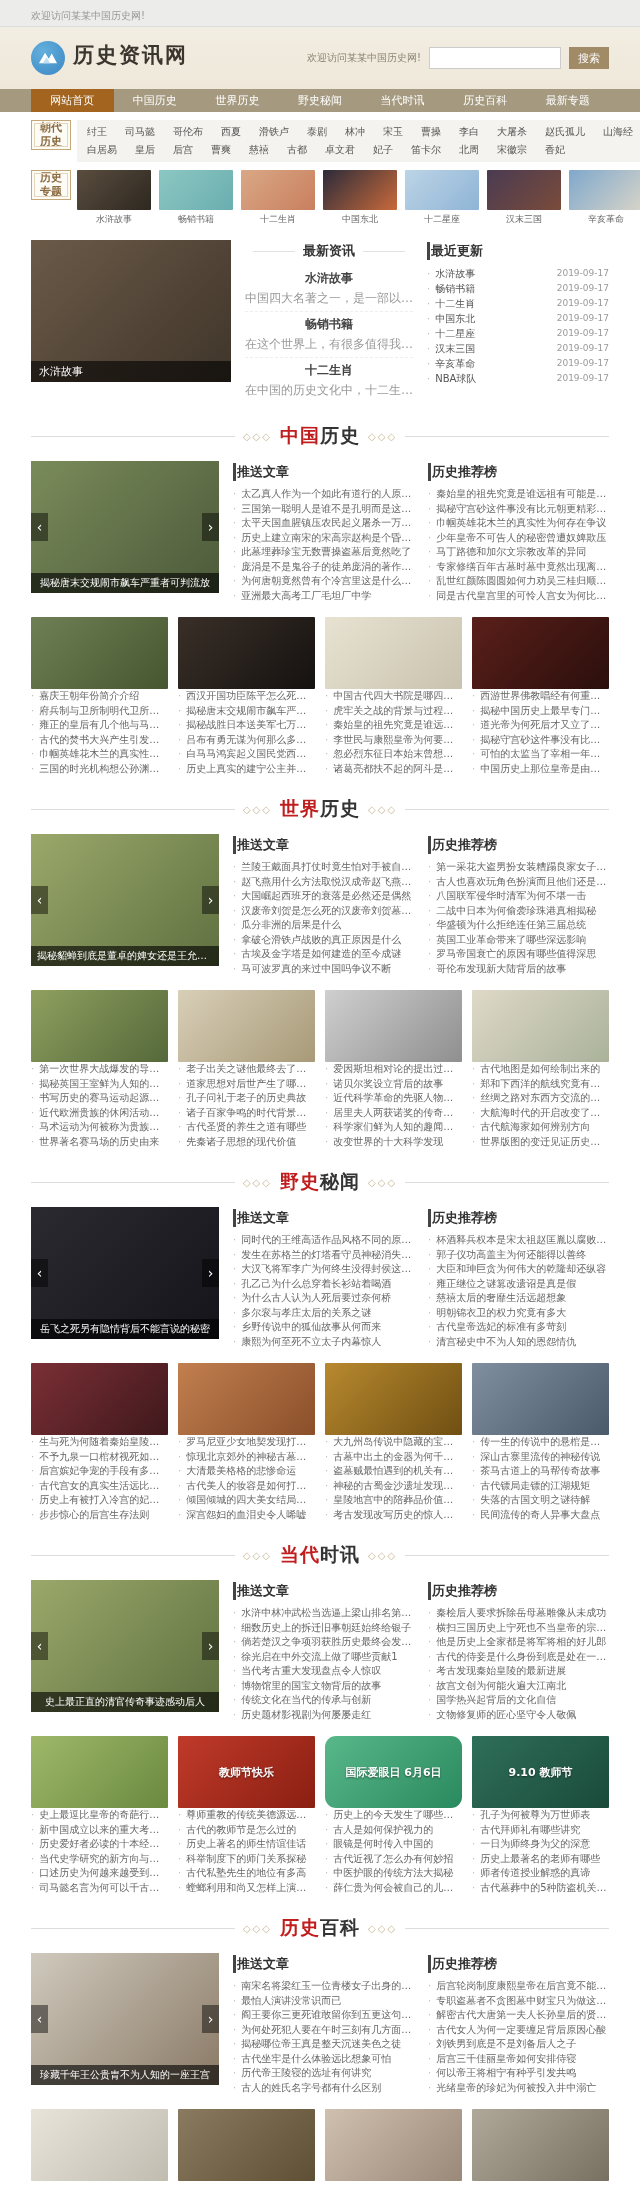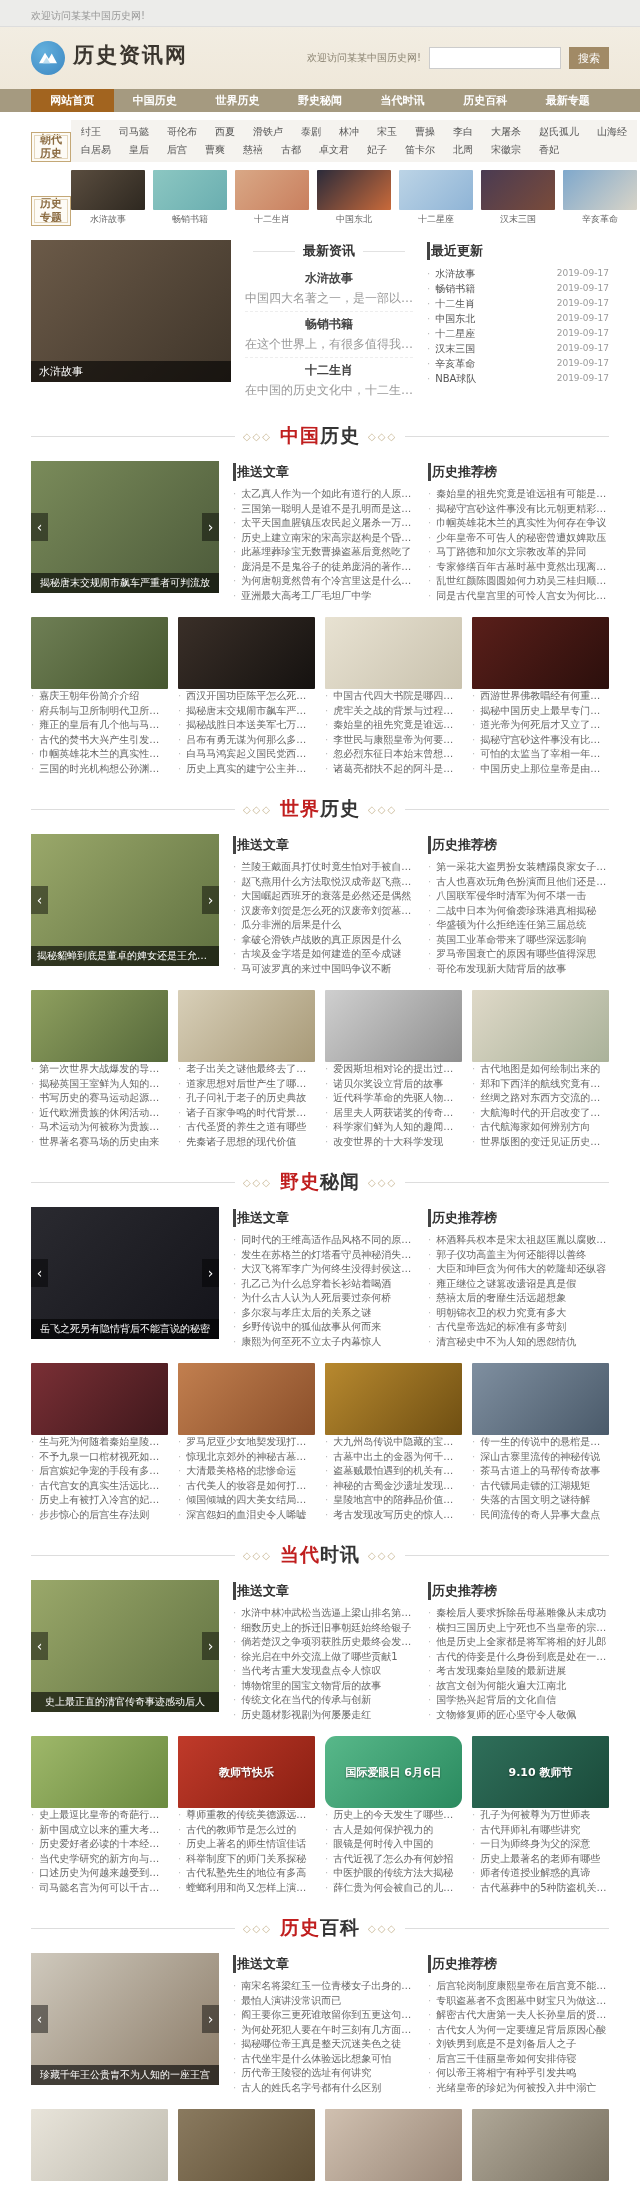--- a/index.html
+++ b/index.html
@@ -13,26 +13,26 @@
   .header{background:linear-gradient(180deg,#f2ede2,#efe8da);height:62px;display:flex;align-items:center;}
   .header .container{display:flex;align-items:center;}
   .logo{display:flex;gap:8px;}
   .logo-badge{width:34px;height:34px;border-radius:50%;background:radial-gradient(circle at 35% 30%,#63b0dd,#3c87c2);display:flex;align-items:center;justify-content:center;}
   .site-name{font-size:21px;font-weight:bold;color:#3a352e;font-family:"DejaVu Serif","Liberation Serif",serif;letter-spacing:2px;}
   .header-right{margin-left:auto;display:flex;align-items:center;gap:8px;}
   .header-welcome{font-size:10px;color:#8d8674;}
   .search-input{width:132px;height:22px;border:1px solid #ccc;background:#fff;font-size:11px;padding:0 6px;box-sizing:border-box;}
   .search-btn{height:22px;width:40px;border:none;background:#a18a66;color:#fff;font-size:11px;cursor:pointer;}
   
-  .nav{background:#a59a80;font-weight:bold;}
+  .nav{background:#a59a80;}
   .nav-row{display:flex;}
   .nav-item{flex:1;text-align:center;color:#fff;font-size:11px;padding:4px 0;cursor:pointer;}
   .nav-item.active{background:#a2641f;}
   
-  .tagrow{display:flex;margin-top:8px;align-items:flex-end;}
+  .tagrow{display:flex;margin-top:8px;gap:6px;align-items:flex-start;}
   .tag-label{width:38px;background:#fdfbf6;border:1px solid #c4a877;outline:1px solid #e4d6bb;outline-offset:-4px;color:#8a6a3f;font-size:11px;font-weight:bold;display:flex;flex-direction:column;align-items:center;justify-content:center;line-height:14px;flex:none;}
   .tags-area{flex:1;background:#f5f3ef;padding:5px 10px;display:flex;flex-direction:column;justify-content:center;gap:4px;}
   .tags-line{display:flex;flex-wrap:nowrap;gap:0 18px;}
   .tag{font-size:10px;color:#555;cursor:pointer;white-space:nowrap;}
   .specials-area{flex:1;background:#fff;display:flex;gap:8px;}
   .special{width:74px;cursor:pointer;}
   .special .thumb{height:40px;}
   .special .cap{font-size:9px;color:#666;text-align:center;margin-top:3px;}
   .thumb{border-radius:1px;}
   

